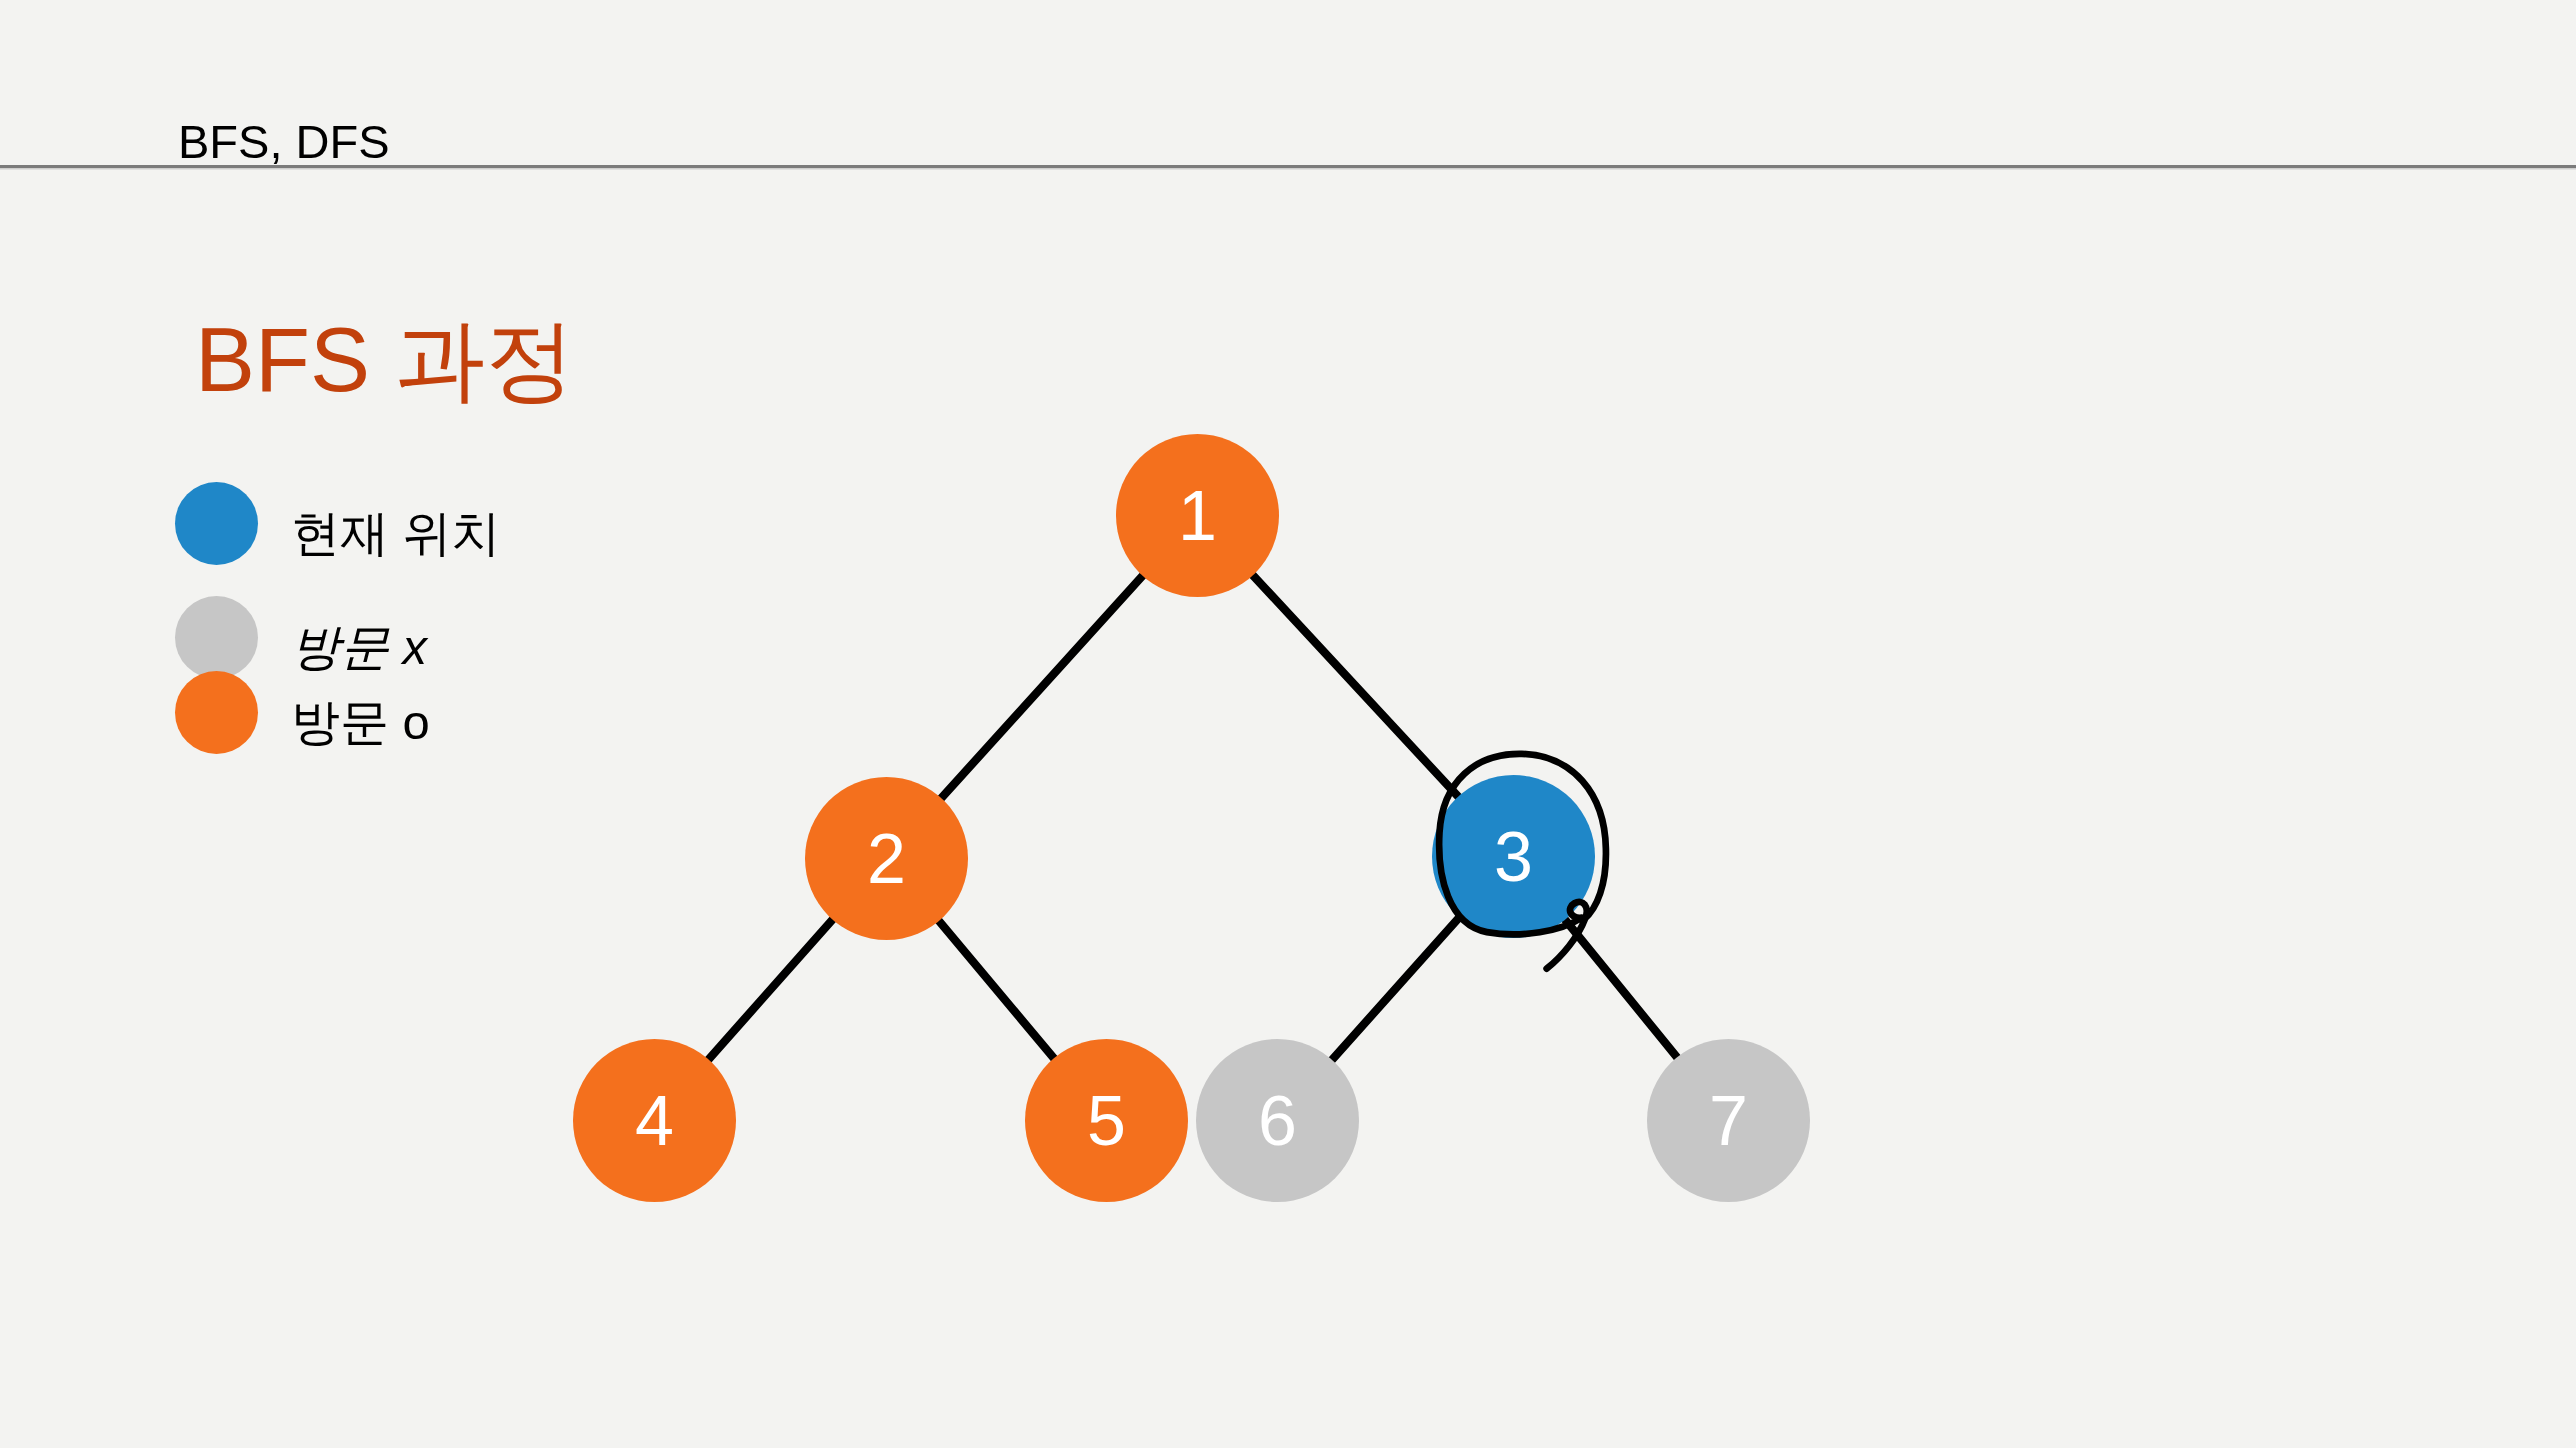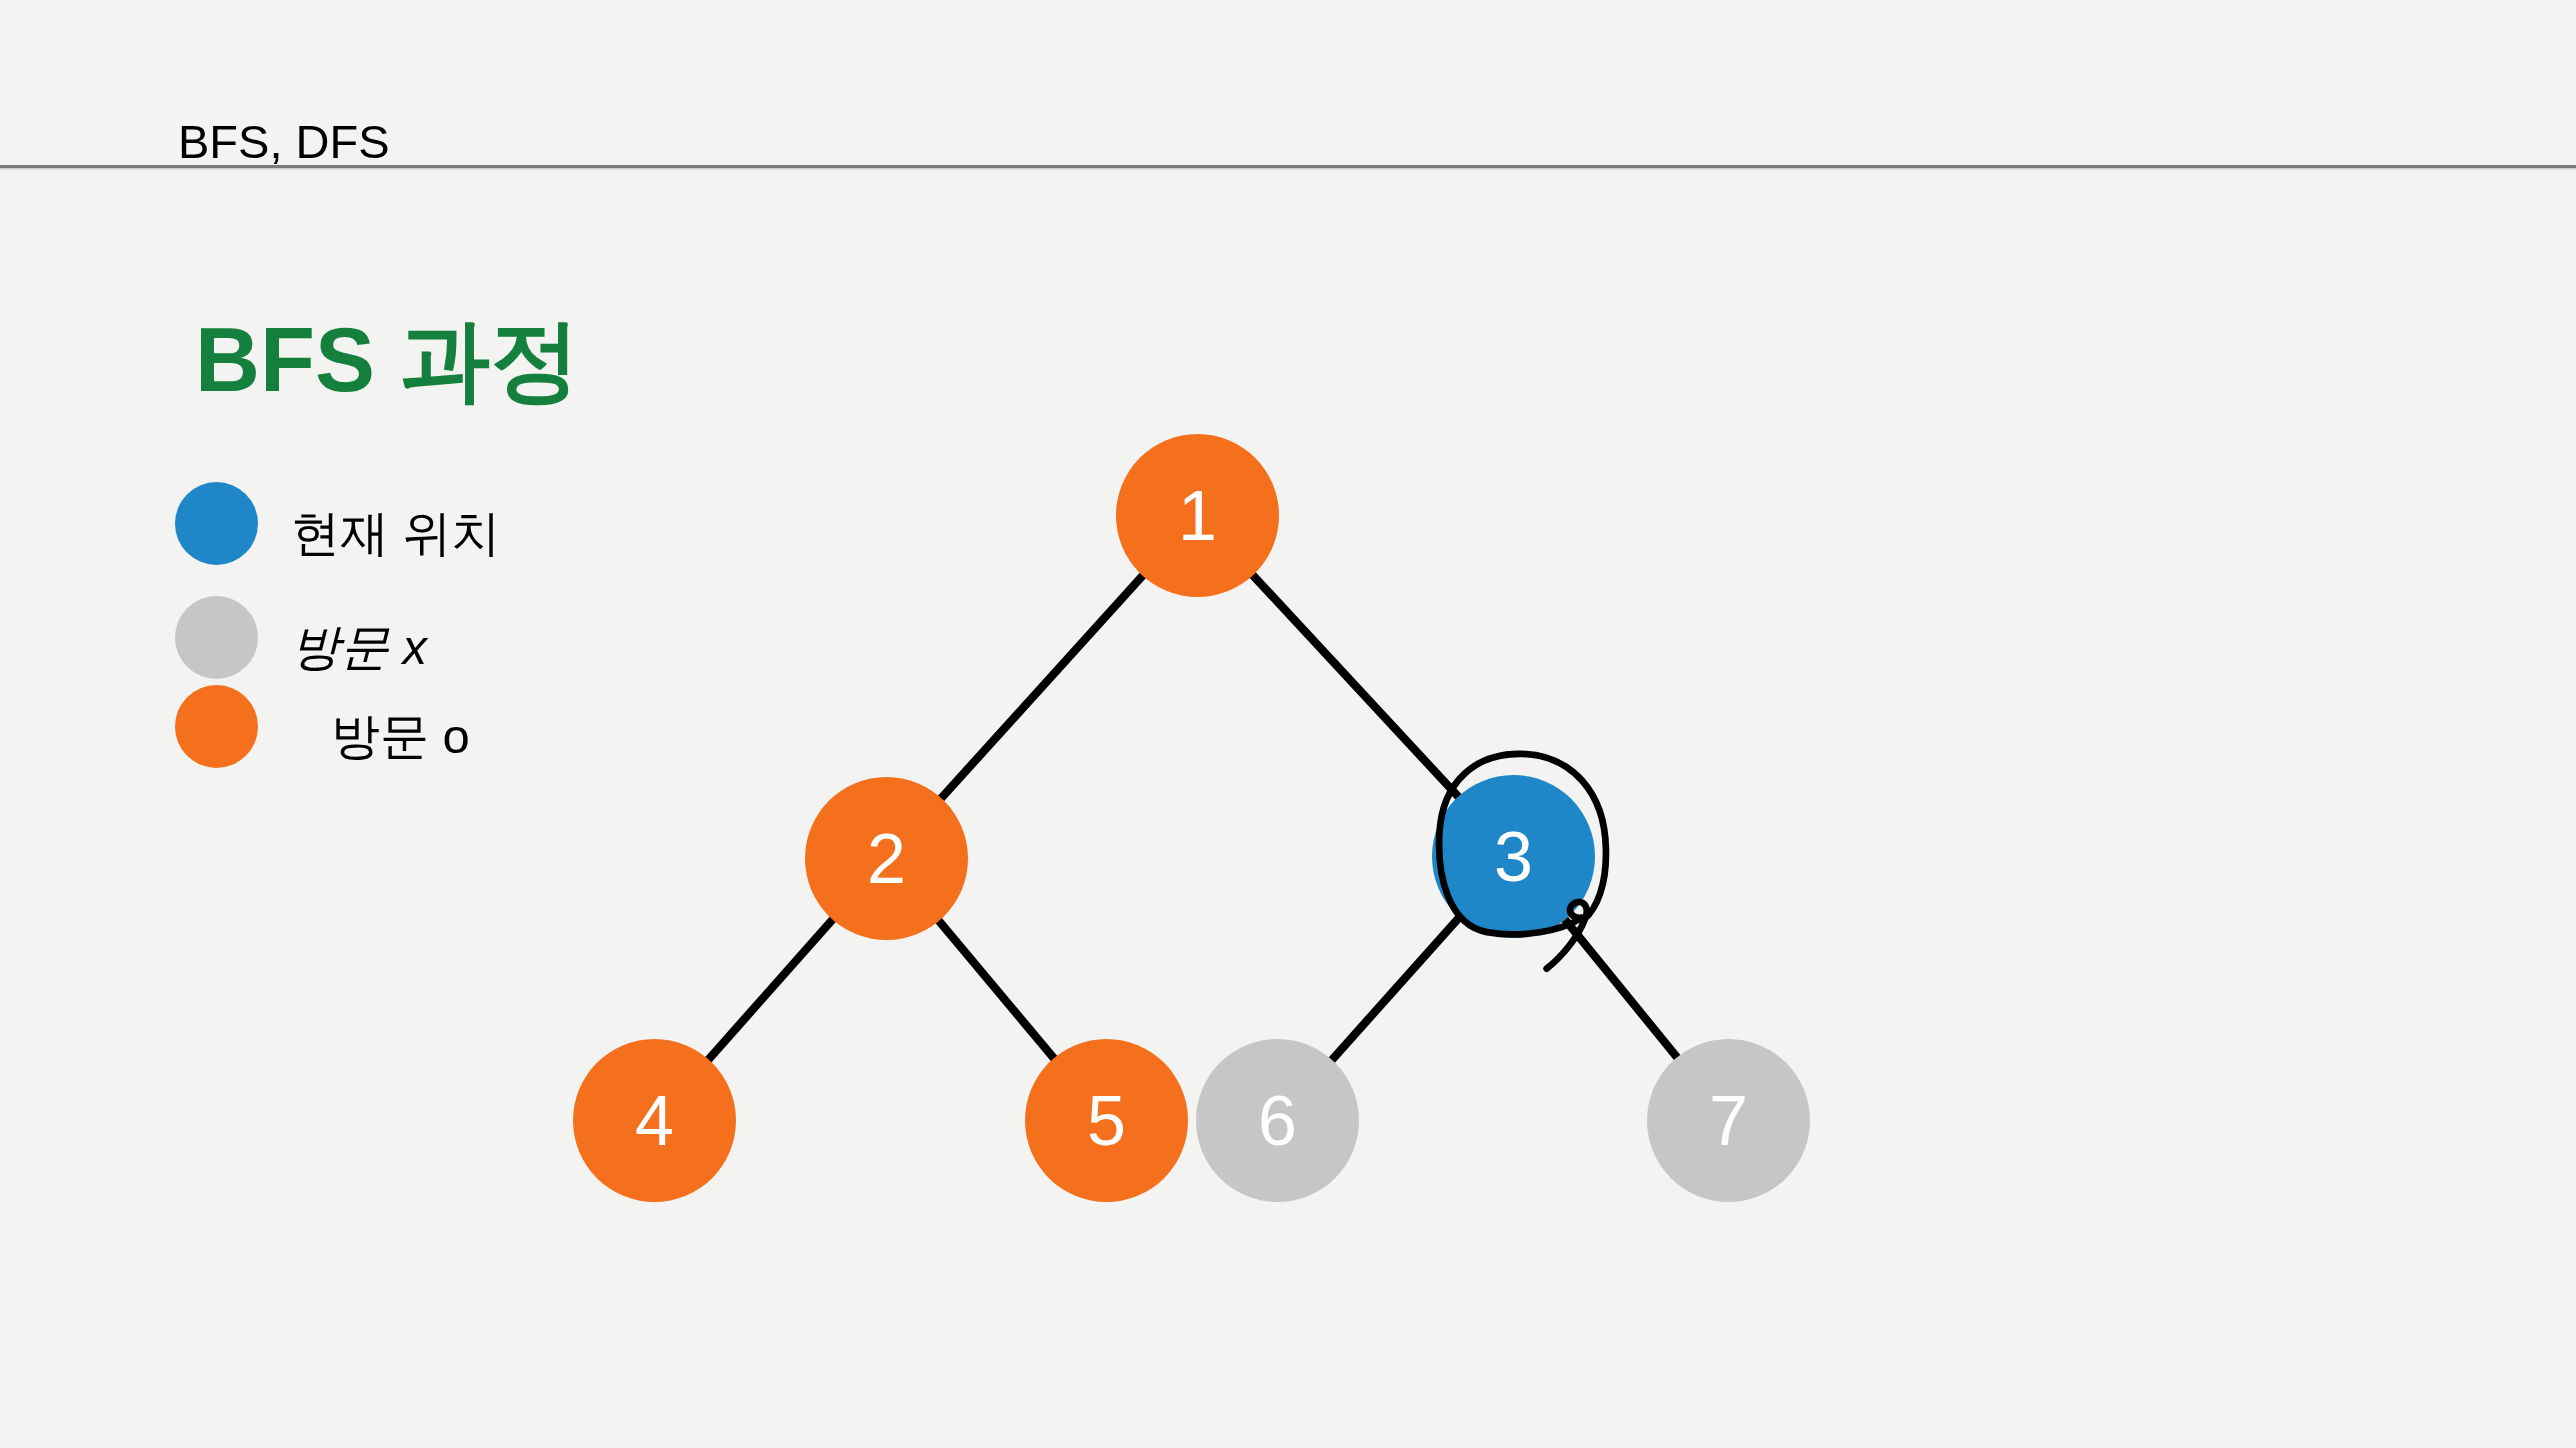--- a/index.html
+++ b/index.html
@@ -39,36 +39,36 @@
   }
 
   
   .title {
     position: absolute;
     left: 195px;
     top: 315px;
     margin: 0;
     font-size: 90px;
     line-height: 90px;
-    font-weight: 700;
-    color: #15803d;
+    font-weight: 400;
+    color: #c2410c;
     white-space: nowrap;
   }
 
   
   .legend-row {
     position: absolute;
     left: 175px;
     height: 83px;
     display: flex;
     align-items: center;
   }
   .legend-row.row-0 { top: 482px; }
   .legend-row.row-1 { top: 596px; font-style: italic; }
-  .legend-row.row-2 { top: 685px; gap: 40px; }
+  .legend-row.row-2 { top: 671px; }
   .legend-swatch {
     width: 83px;
     height: 83px;
     border-radius: 50%;
     flex: 0 0 auto;
   }
   .legend-label {
     margin-left: 33px;
     font-size: 49px;
     color: #000000;

